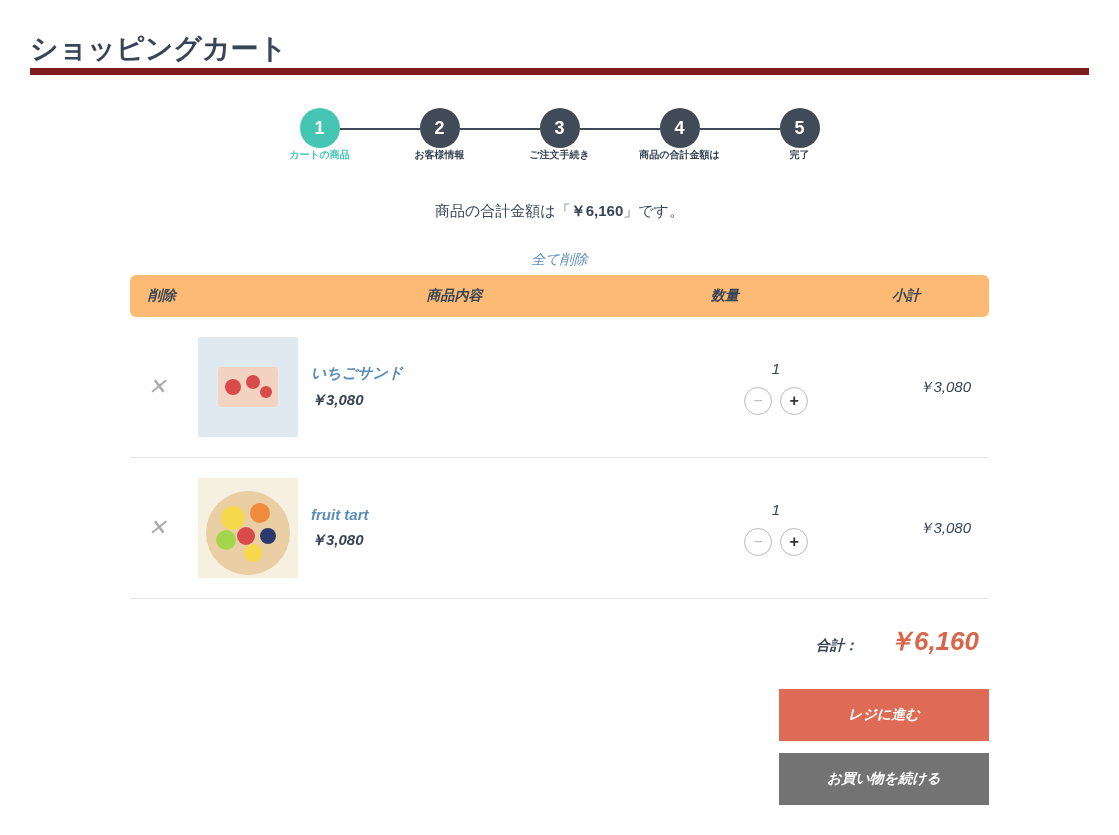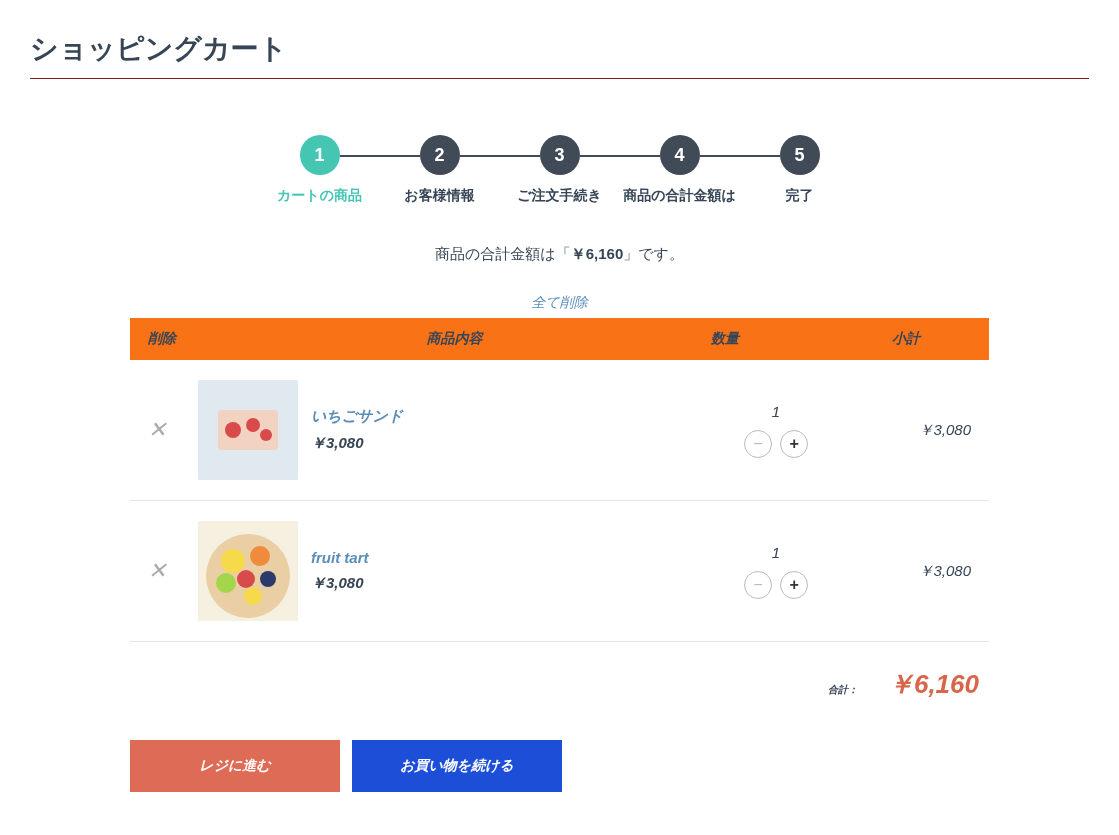--- a/index.html
+++ b/index.html
@@ -7,64 +7,65 @@
       font-family: "Hiragino Kaku Gothic ProN", "メイリオ", Meiryo, sans-serif;
       background: #fff;
       color: #2c3e50;
       padding: 30px;
     }
     .container { max-width: 1059px; margin: 0 auto; }
     .page-title {
       font-size: 28px;
       font-weight: bold;
       color: #374556;
-      padding-bottom: 10px;
-      border-bottom: 1px solid #7f1d1d;
-      margin-bottom: 56px;
+      padding-bottom: 0;
+      border-bottom: 7px solid #7f1d1d;
+      margin-bottom: 33px;
     }
     .stepper {
       display: flex;
       justify-content: center;
       align-items: flex-start;
       gap: 0;
       margin-bottom: 40px;
       position: relative;
     }
     .step { display: flex; flex-direction: column; align-items: center; width: 120px; position: relative; }
     .step-circle {
       width: 40px; height: 40px; border-radius: 50%;
       display: flex; align-items: center; justify-content: center;
       font-size: 18px; font-weight: bold;
       background: #414a57; color: #fff;
       position: relative; z-index: 2;
     }
     .step.active .step-circle { background: #44c6b3; }
-    .step-label { margin-top: 12px; font-size: 14px; color: #374556; font-weight: bold; white-space: nowrap; }
+    .step-label { font-size: 10px; color: #374556; font-weight: bold; white-space: nowrap; }
     .step.active .step-label { color: #44c6b3; }
     .step-line { position: absolute; top: 20px; left: 80px; right: -40px; height: 2px; background: #414a57; z-index: 1; }
     .step:last-child .step-line { display: none; }
 
     .summary-text {
       text-align: center;
       font-size: 15px;
       color: #374556;
       margin-bottom: 30px;
     }
     .summary-text .price-bold { font-weight: bold; }
 
     .cart { margin: 0 100px; font-style: italic; }
     .delete-all { text-align: center; color: #5a8db8; font-size: 14px; margin-bottom: 6px; cursor: pointer; }
 
     .header-row {
       display: flex;
-      background: #f97316;
+      background: #fdba74;
       padding: 12px 18px;
       font-size: 14px;
       font-weight: bold;
       color: #374556;
+      border-radius: 6px;
     }
     .col-delete { width: 50px; }
     .col-product { flex: 1; text-align: center; }
     .col-qty { width: 130px; text-align: left; }
     .col-subtotal { width: 130px; text-align: center; }
 
     .cart-row {
       display: flex;
       align-items: center;
       padding: 20px 18px;
@@ -86,31 +87,31 @@
       font-size: 16px; cursor: pointer; background: #fff;
     }
     .qty-btn.minus { color: #bbb; }
     .qty-btn.plus { color: #333; font-weight: bold; }
     .row-subtotal { width: 130px; text-align: right; font-size: 15px; color: #374556; }
 
     .total-row {
       display: flex; justify-content: flex-end; align-items: baseline;
       gap: 30px; padding: 25px 10px 30px;
     }
-    .total-label { font-size: 10px; font-weight: bold; color: #374556; }
+    .total-label { font-size: 14px; font-weight: bold; color: #374556; }
     .total-price { font-size: 26px; font-weight: bold; color: #d9664a; }
 
-    .buttons { display: flex; flex-direction: row; align-items: flex-end; gap: 12px; }
+    .buttons { display: flex; flex-direction: column; align-items: flex-end; gap: 12px; }
     .btn {
       width: 210px; height: 52px;
       display: flex; align-items: center; justify-content: center;
       font-size: 14px; font-weight: bold; color: #fff; cursor: pointer;
     }
     .btn-primary { background: #de6b55; }
-    .btn-secondary { background: #1d4ed8; margin-top: 8px; }
+    .btn-secondary { background: #737373; }
 
     
     .thumb svg { width: 100%; height: 100%; }
   </style>
 </head>
 <body>
 
 <div class="container">
   <h1 class="page-title">ショッピングカート</h1>
 

